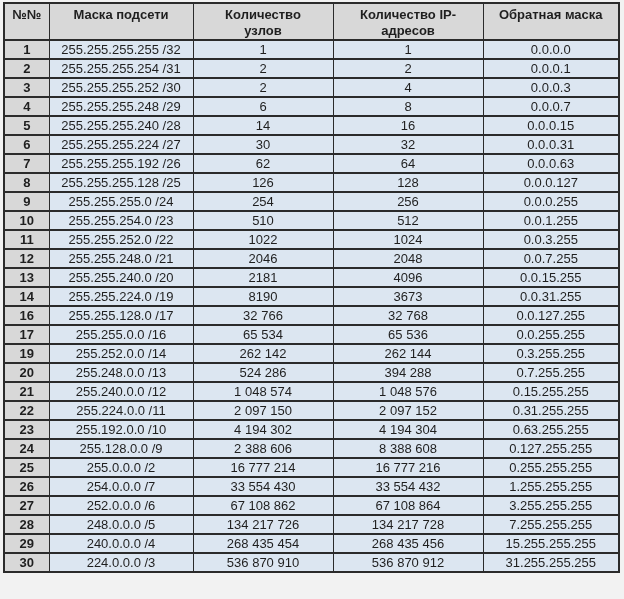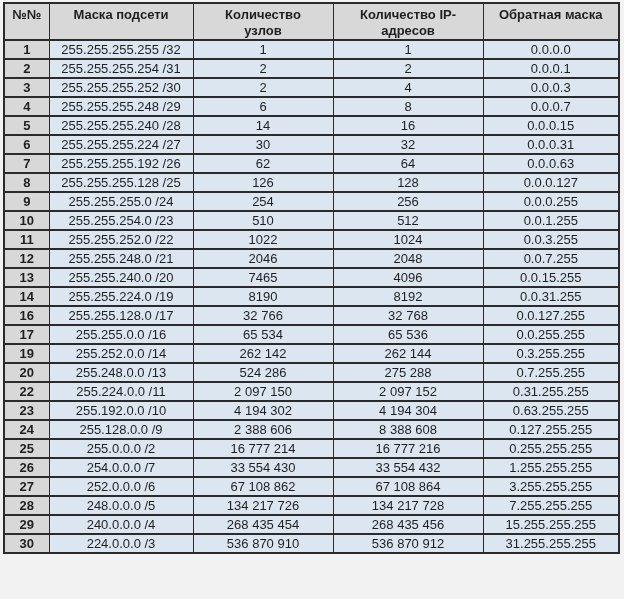--- a/index.html
+++ b/index.html
@@ -174,29 +174,29 @@
         <tr>
     <td class="num">12</td>
     <td>255.255.248.0 /21</td>
     <td>2046</td>
     <td>2048</td>
     <td>0.0.7.255</td>
   </tr>
         <tr>
     <td class="num">13</td>
     <td>255.255.240.0 /20</td>
-    <td>7465</td>
+    <td>2181</td>
     <td>4096</td>
     <td>0.0.15.255</td>
   </tr>
         <tr>
     <td class="num">14</td>
     <td>255.255.224.0 /19</td>
     <td>8190</td>
-    <td>8192</td>
+    <td>3673</td>
     <td>0.0.31.255</td>
   </tr>
         <tr>
     <td class="num">16</td>
     <td>255.255.128.0 /17</td>
     <td>32 766</td>
     <td>32 768</td>
     <td>0.0.127.255</td>
   </tr>
         <tr>
@@ -210,22 +210,29 @@
     <td class="num">19</td>
     <td>255.252.0.0 /14</td>
     <td>262 142</td>
     <td>262 144</td>
     <td>0.3.255.255</td>
   </tr>
         <tr>
     <td class="num">20</td>
     <td>255.248.0.0 /13</td>
     <td>524 286</td>
-    <td>275 288</td>
+    <td>394 288</td>
     <td>0.7.255.255</td>
+  </tr>
+        <tr>
+    <td class="num">21</td>
+    <td>255.240.0.0 /12</td>
+    <td>1 048 574</td>
+    <td>1 048 576</td>
+    <td>0.15.255.255</td>
   </tr>
         <tr>
     <td class="num">22</td>
     <td>255.224.0.0 /11</td>
     <td>2 097 150</td>
     <td>2 097 152</td>
     <td>0.31.255.255</td>
   </tr>
         <tr>
     <td class="num">23</td>

